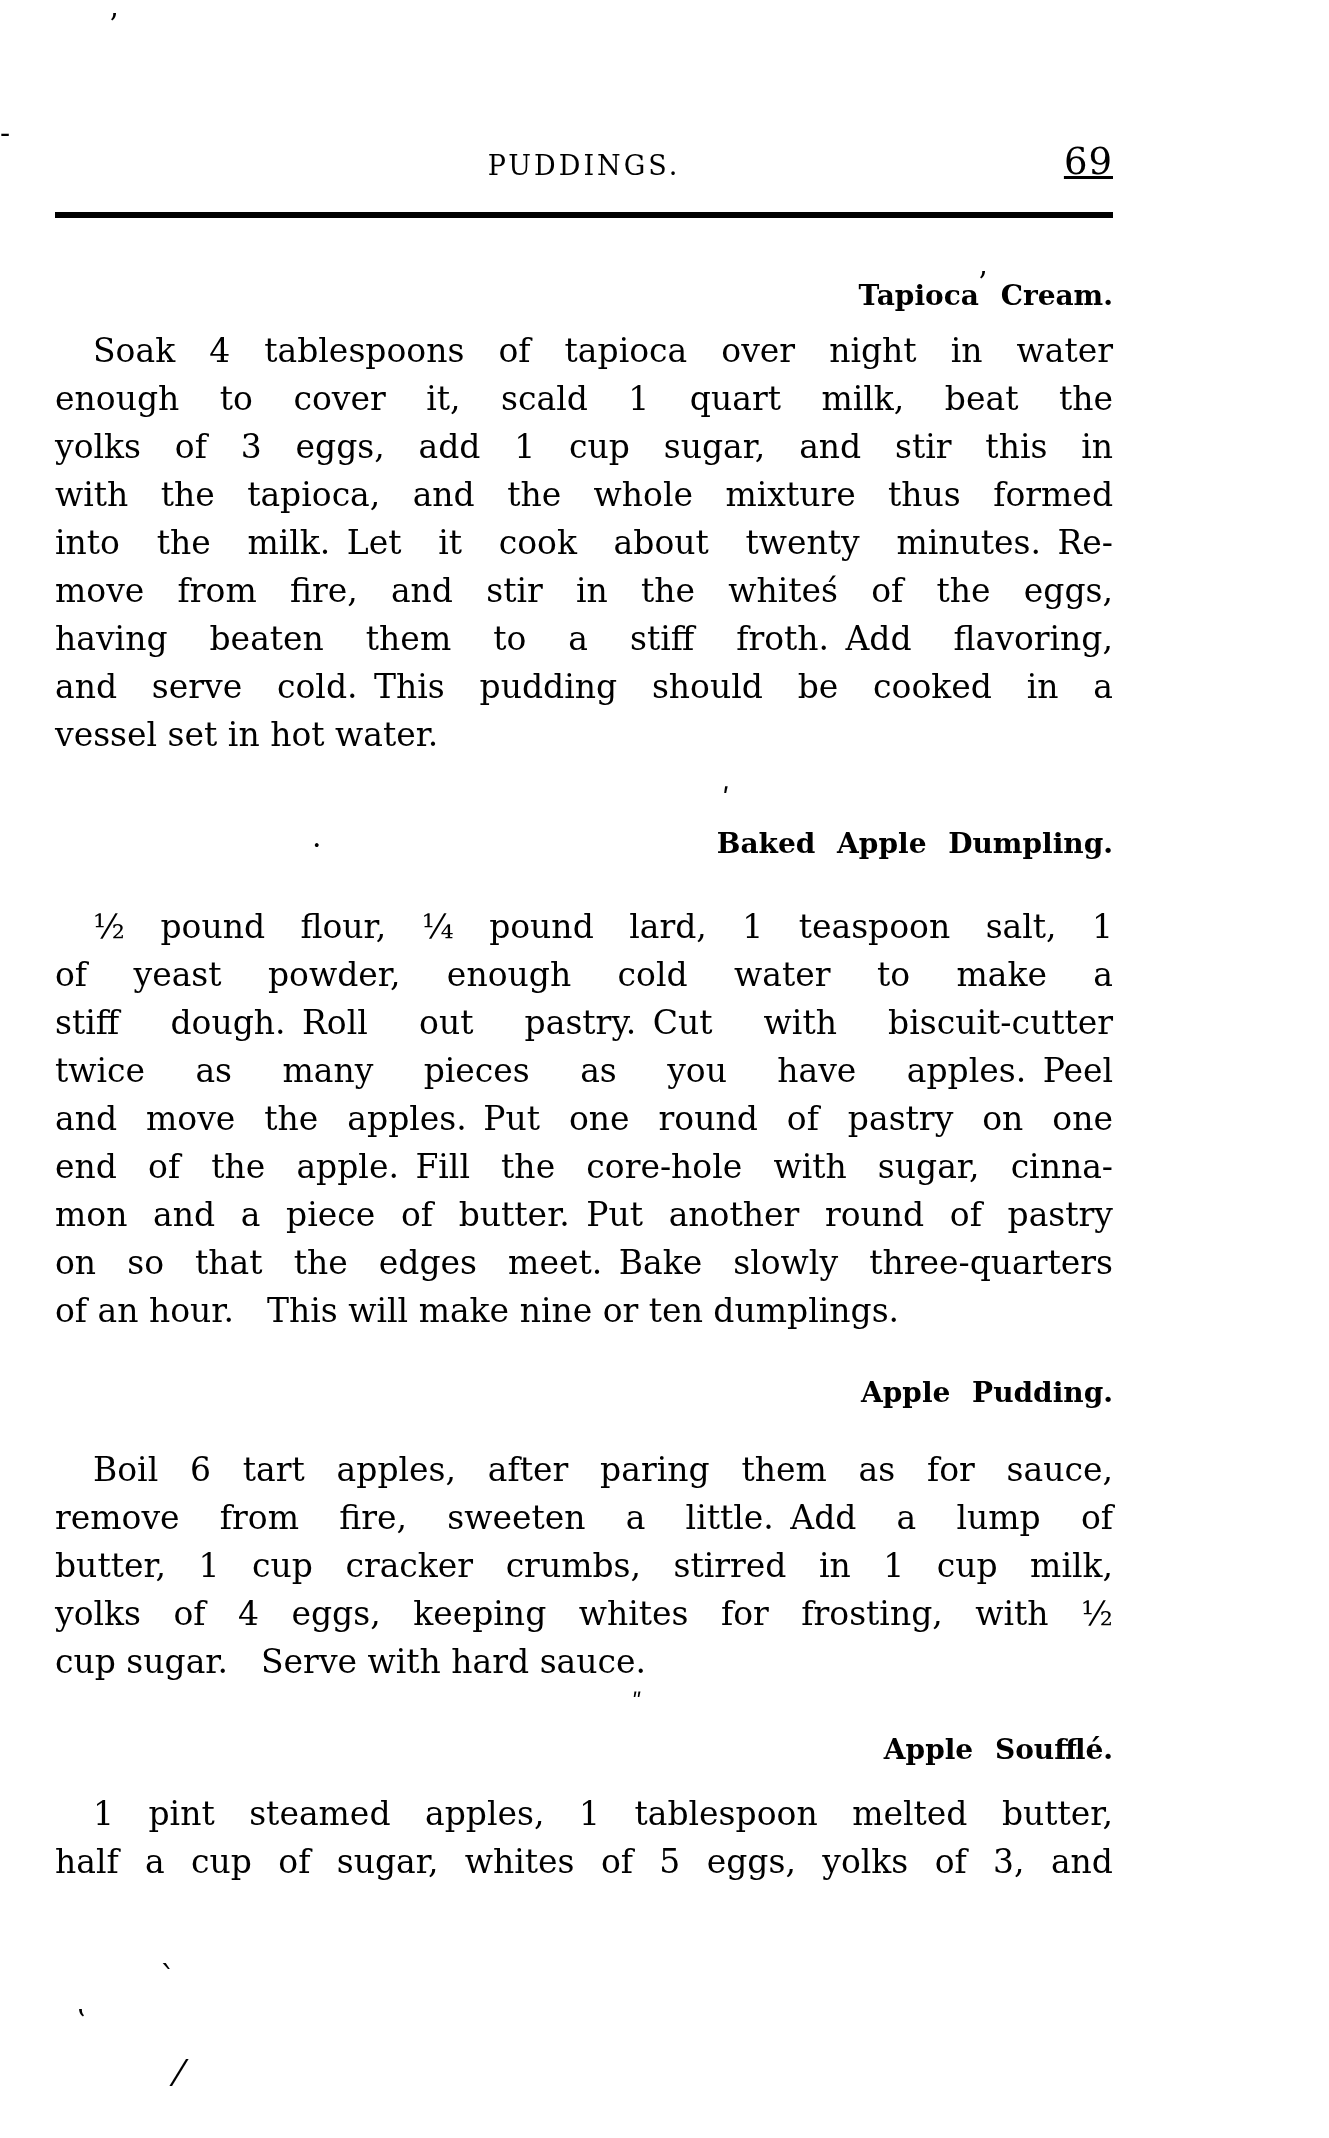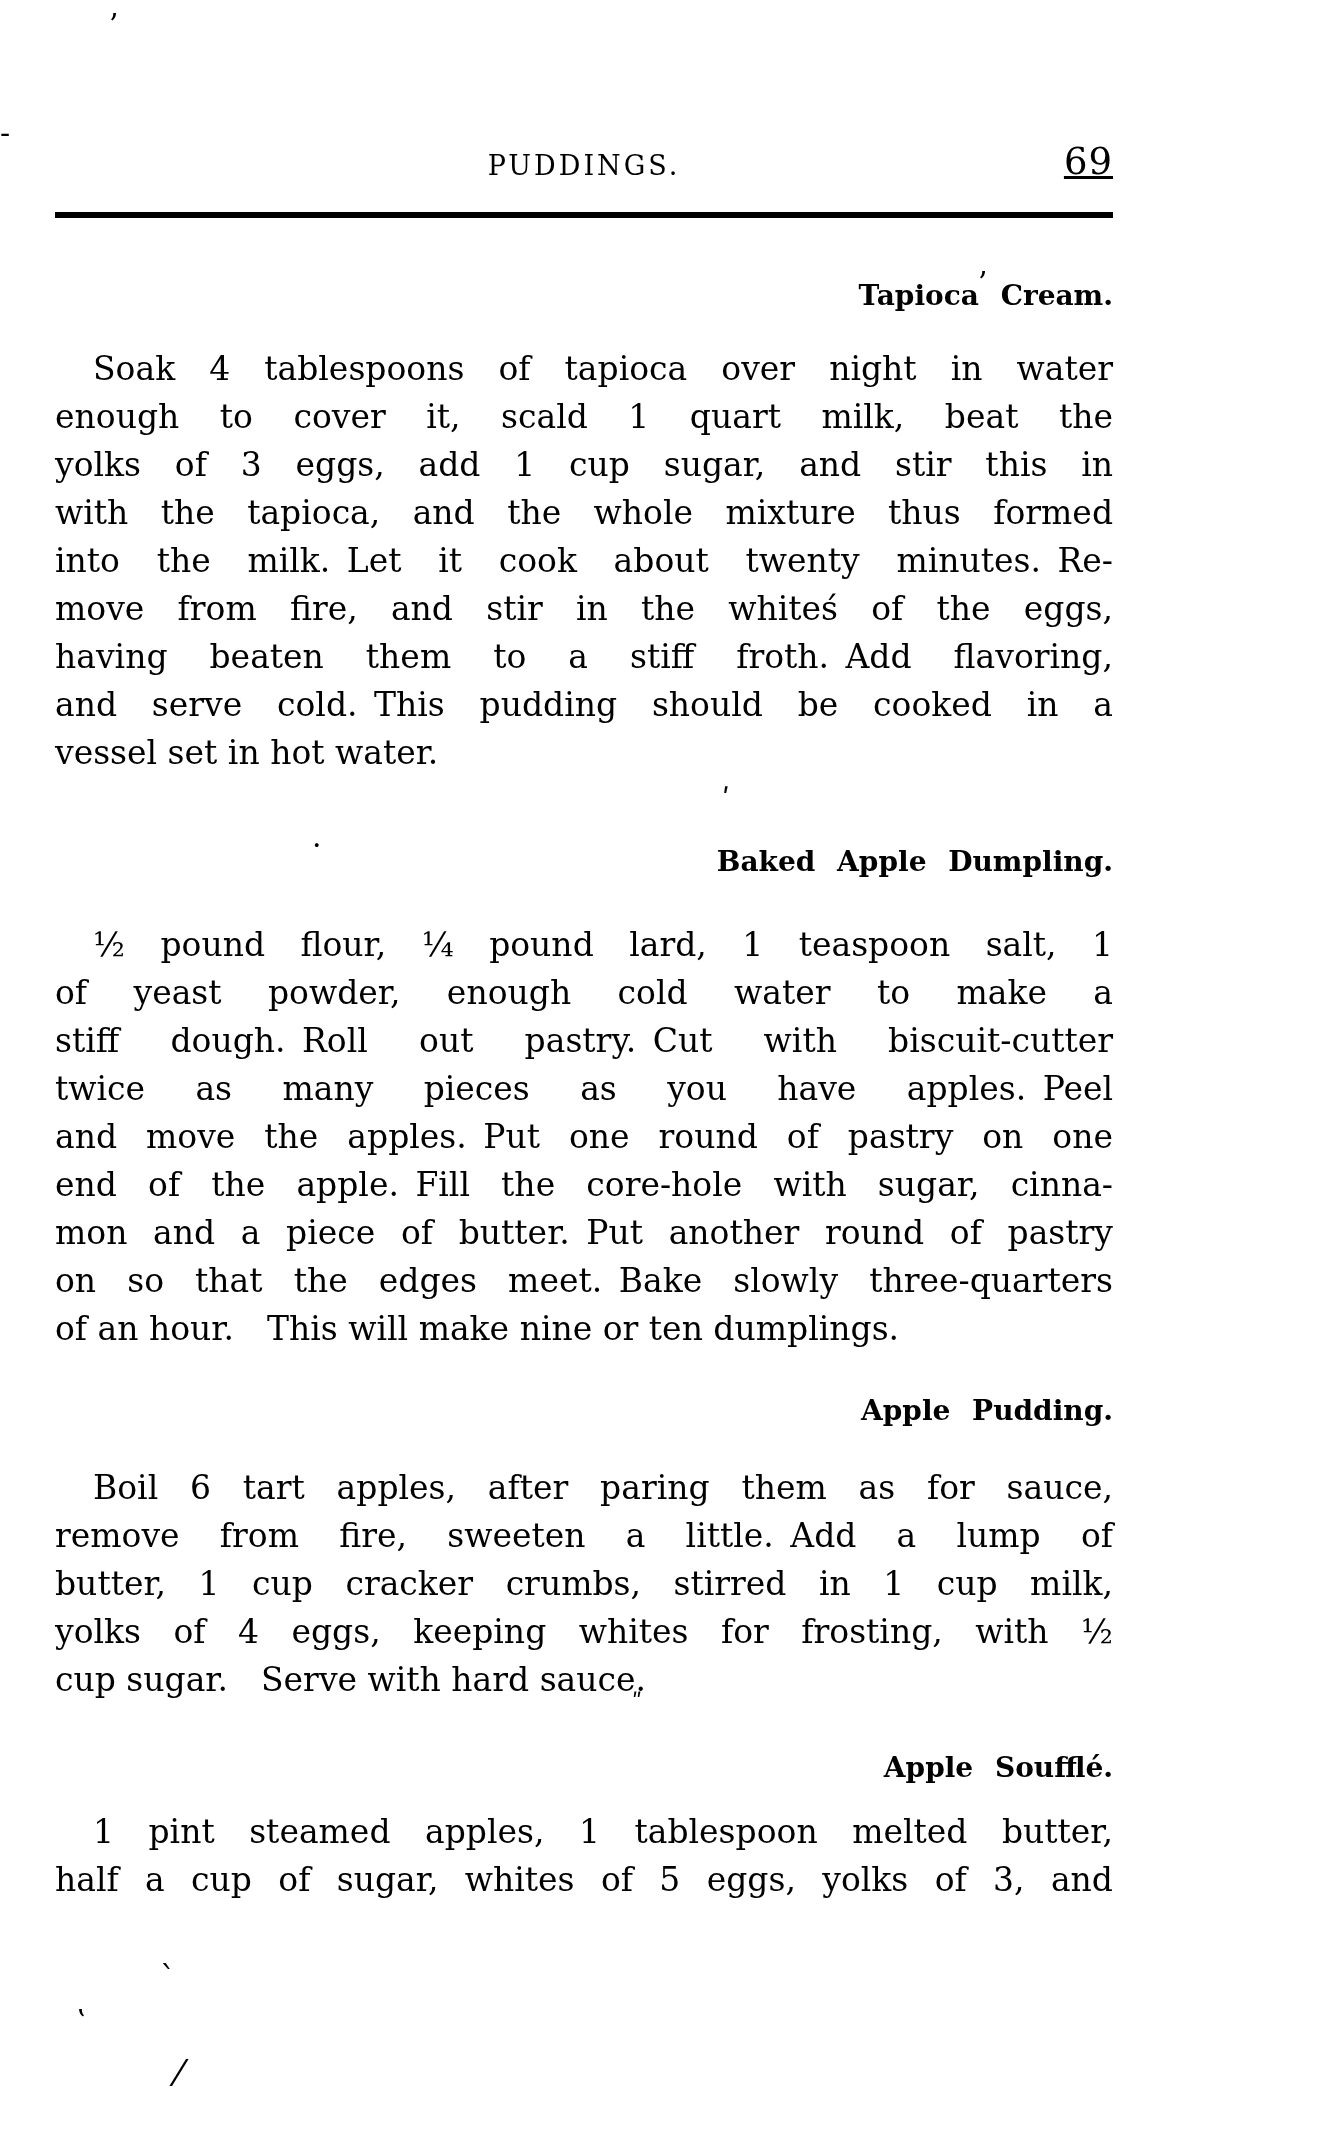--- a/index.html
+++ b/index.html
@@ -46,21 +46,21 @@
     text-align:justify;
     text-align-last:justify;
     height:48px;
     overflow:visible;
   }
   .line.first { text-indent:38px; }
   .line.last  { text-align-last:left; }
   .section:nth-of-type(4) .line.last { text-align-last:justify; }
 
   .section:nth-of-type(1) .heading   { margin-top:57px; }
-  .section:nth-of-type(1) .paragraph { margin-top:28px; }
+  .section:nth-of-type(1) .paragraph { margin-top:10px; }
   .section:nth-of-type(2) .heading   { margin-top:64px; }
   .section:nth-of-type(2) .paragraph { margin-top:38px; }
   .section:nth-of-type(3) .heading   { margin-top:37px; }
   .section:nth-of-type(3) .paragraph { margin-top:32px; }
   .section:nth-of-type(4) .heading   { margin-top:43px; }
   .section:nth-of-type(4) .paragraph { margin-top:19px; }
 
   .artifact { position:absolute; color:#000; line-height:1; }
   .art-1 { left:108px;  top:10px;   font-size:30px; }
   .art-2 { left:0px;    top:118px;  font-size:30px; }

